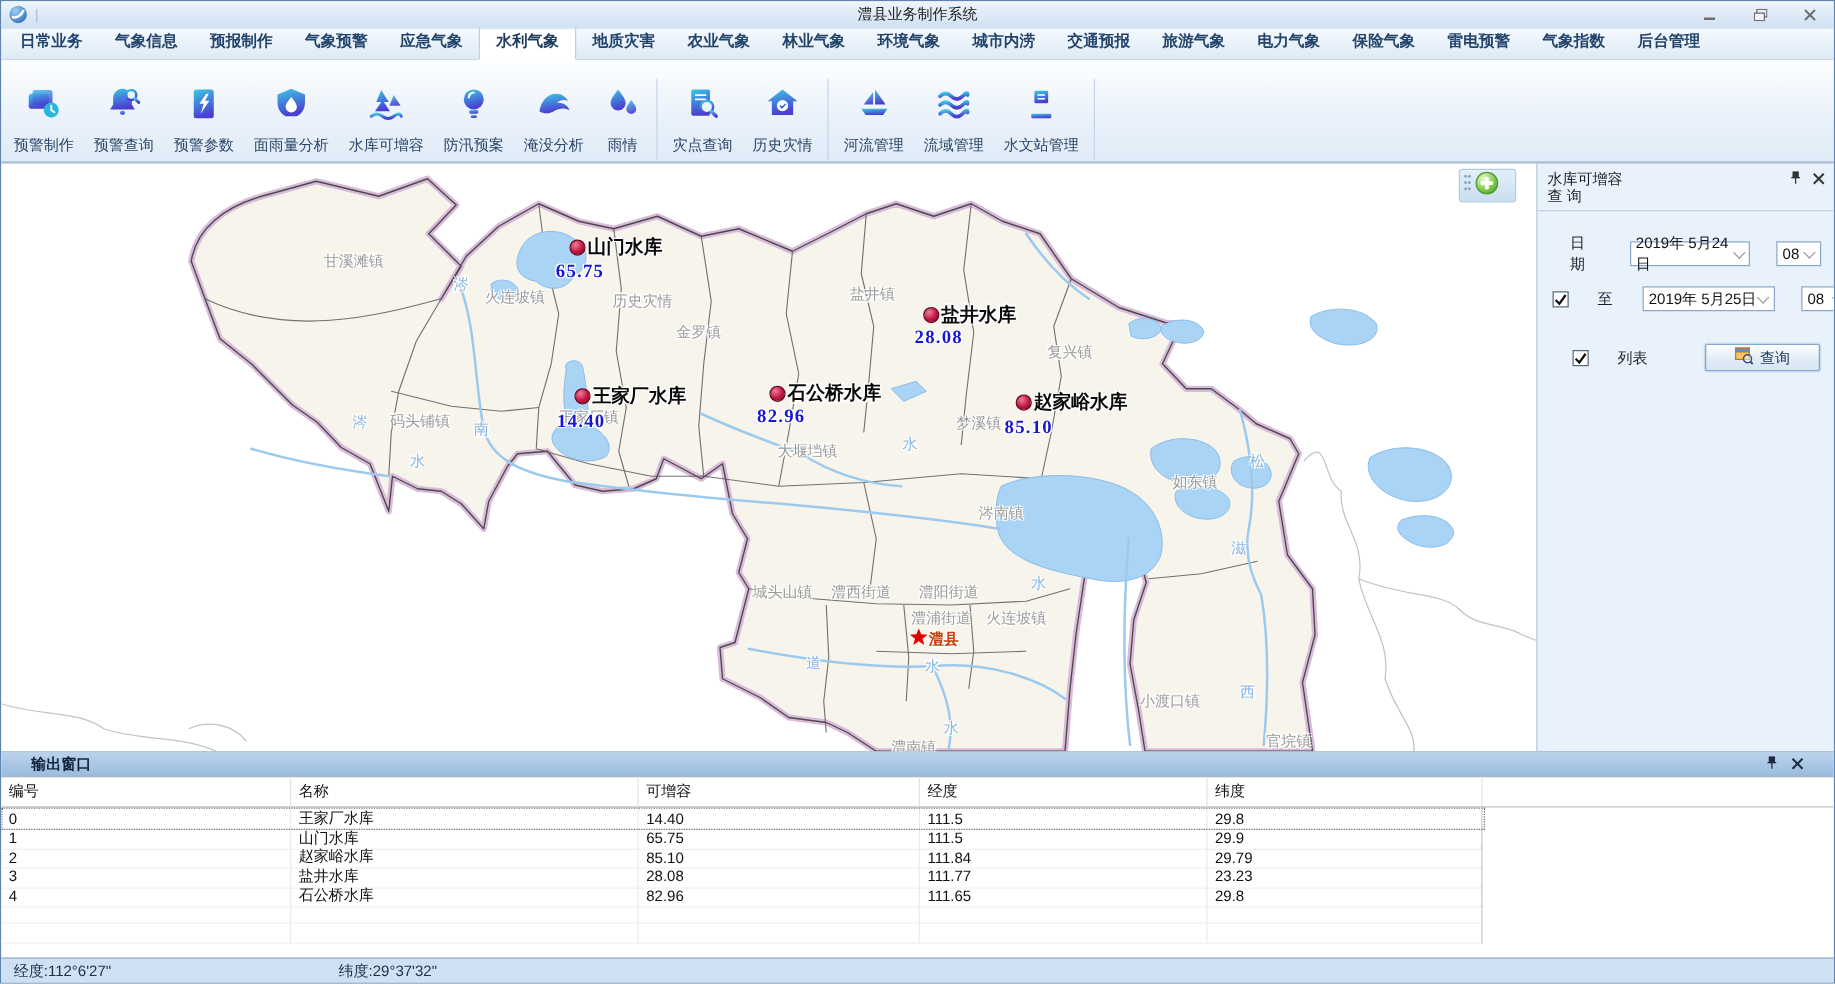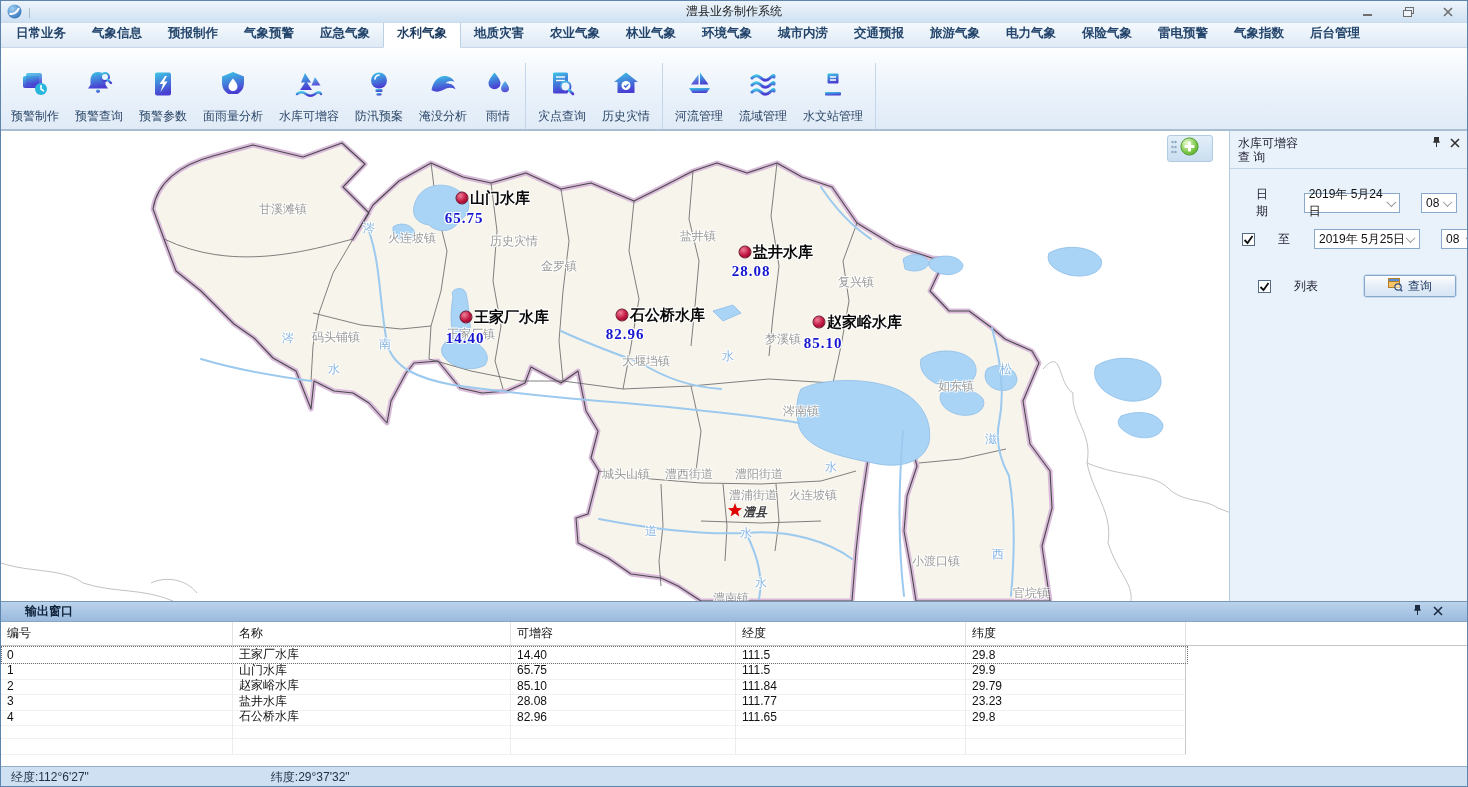--- a/index.html
+++ b/index.html
@@ -35,22 +35,22 @@
           text-shadow:-1px -1px 0 #fff,1px -1px 0 #fff,-1px 1px 0 #fff,1px 1px 0 #fff; }
   .rlabel { position:absolute; transform:translate(-50%,-50%); font-size:12px; color:#85b5e4; white-space:nowrap;
           text-shadow:-1px -1px 0 #fff,1px -1px 0 #fff,-1px 1px 0 #fff,1px 1px 0 #fff; }
   .rmark { position:absolute; width:13px; height:13px; border-radius:50%; transform:translate(-50%,-50%);
            background:radial-gradient(circle at 35% 30%, #ef7e97, #c01640 55%, #7e0c2c); border:1px solid #6b0a26; }
   .rname { position:absolute; transform:translate(0,-50%); font-family:"Liberation Serif","DejaVu Serif",serif; font-weight:bold; font-size:15px; color:#0a0a0a; white-space:nowrap;
            text-shadow:-1px -1px 0 #fff,1px -1px 0 #fff,-1px 1px 0 #fff,1px 1px 0 #fff; }
   .rval { position:absolute; transform:translate(-50%,-50%); font-family:"Liberation Serif","DejaVu Serif",serif; font-weight:bold; font-size:15px; letter-spacing:1px; color:#1717cf; white-space:nowrap;
            text-shadow:-1px -1px 0 #fff,1px -1px 0 #fff,-1px 1px 0 #fff,1px 1px 0 #fff; }
   .seat-star { position:absolute; transform:translate(-50%,-50%); }
-  .seat-name { position:absolute; transform:translate(0,-50%); font-size:12px; font-weight:bold; color:#404040; white-space:nowrap;
-           text-shadow:-1px -1px 0 #fff,1px -1px 0 #fff,-1px 1px 0 #fff,1px 1px 0 #fff;font-style:italic; }
+  .seat-name { position:absolute; transform:translate(0,-50%); font-size:12px; font-weight:bold; color:#c2410c; white-space:nowrap;
+           text-shadow:-1px -1px 0 #fff,1px -1px 0 #fff,-1px 1px 0 #fff,1px 1px 0 #fff; }
   .map-tools { position:absolute; top:4px; right:16px; width:46px; height:27px; background:linear-gradient(#e3eff9,#c9def0); border:1px solid #b0cbe2; border-radius:3px; display:flex; align-items:center; padding:0 3px; gap:3px; }
 
   
   .side { flex:0 0 238px; background:#e9f2fb; border-left:1px solid #b5cbe0; position:relative; font-size:12px; color:#1c1c2e; }
   .side-title { padding:5px 8px 1px 8px; line-height:14px; }
   .side-controls { position:absolute; top:6px; right:7px; display:flex; gap:8px; align-items:center; }
   .side-rule { border-bottom:1px solid #c3d4e6; margin-top:3px; }
   .frow { position:absolute; display:flex; align-items:center;gap:18px; }
   .combo { height:20px; background:#fff; border:1px solid #8aa8c8; display:flex; align-items:center; padding:0 2px 0 4px; font-size:12px; color:#111; }
   .combo .chev { width:7px; height:7px; border-right:1.5px solid #9a9a9a; border-bottom:1.5px solid #9a9a9a; transform:rotate(45deg) translate(-1px,-1px); margin-left:auto; margin-right:3px; }

